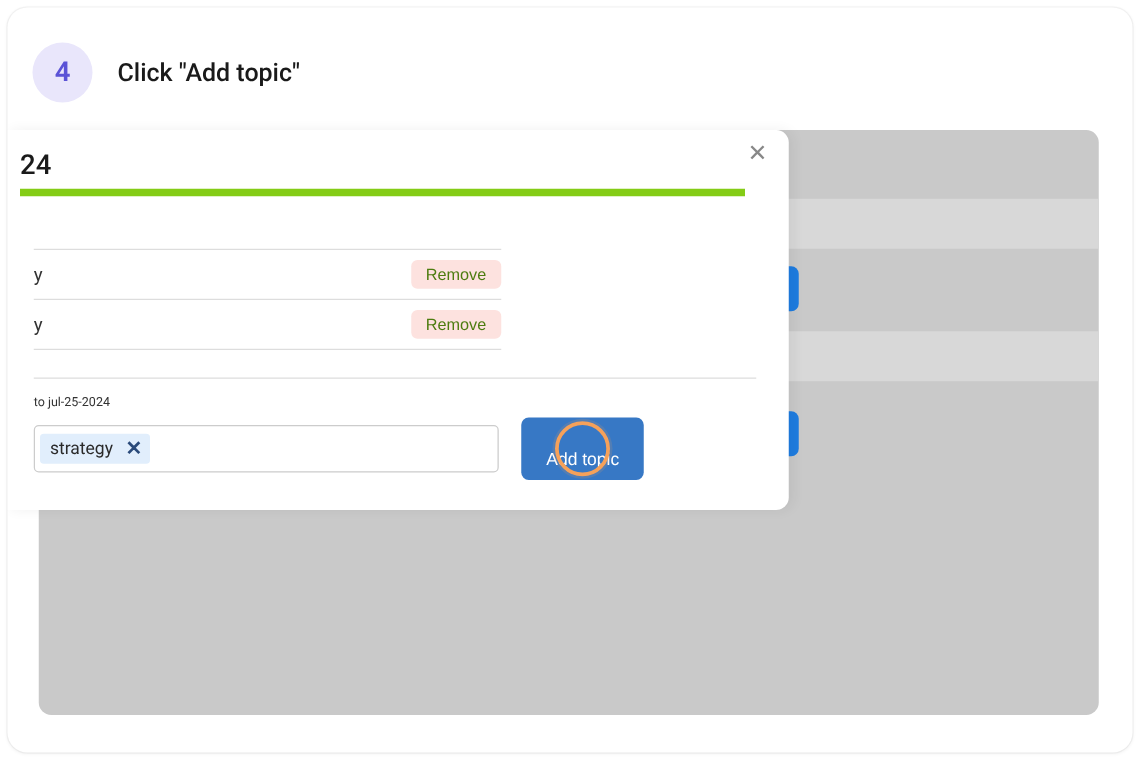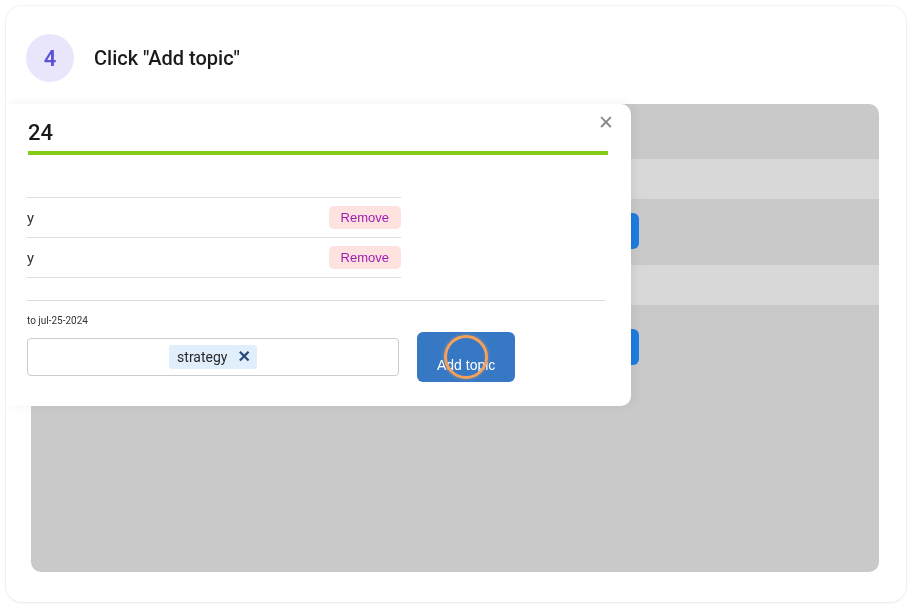--- a/index.html
+++ b/index.html
@@ -107,26 +107,26 @@
       top: 5px;
       right: 13px;
       font-size: 19px;
       color: #888;
       cursor: pointer;
       font-weight: 400;
       line-height: 1;
       padding: 4px;
     }
     .input-24 {
-      margin: 16px 21px 0 22px;
+      margin: 16px 21px 0 10px;
       padding: 0 0 6px 0;
       font-size: 22px;
       font-weight: 500;
       color: #1a1a1a;
-      border-bottom: 4px solid #84cc16;
+      border-bottom: 6px solid #84cc16;
       width: 580px;
     }
     .category-list {
       margin: 42px 0 0 21px;
       width: 374px;
     }
     .category-row {
       display: flex;
       align-items: center;
       justify-content: space-between;
@@ -136,21 +136,21 @@
     .category-row:last-child {
       border-bottom: 1px solid #ddd;
     }
     .category-label {
       font-size: 15px;
       color: #333;
       padding-left: 0;
     }
     .remove-btn {
       background: #fde2df;
-      color: #a21caf;
+      color: #4d7c0f;
       border: none;
       border-radius: 5px;
       padding: 4px 12px;
       font-size: 13px;
       font-weight: 500;
       cursor: pointer;
       margin-left: 13px;
     }
     .date-section {
       margin: 22px 21px 0 21px;
@@ -170,21 +170,20 @@
     }
     .chip-input {
       width: 372px;
       height: 38px;
       border: 1px solid #ccc;
       border-radius: 4px;
       display: flex;
       align-items: center;
       padding: 0 4px;
       background: #fff;
-      justify-content: center;
     }
     .chip {
       background: #e1eefc;
       color: #2a2a2a;
       border-radius: 3px;
       padding: 4px 6px 4px 8px;
       font-size: 14px;
       display: flex;
       align-items: center;
       gap: 10px;

